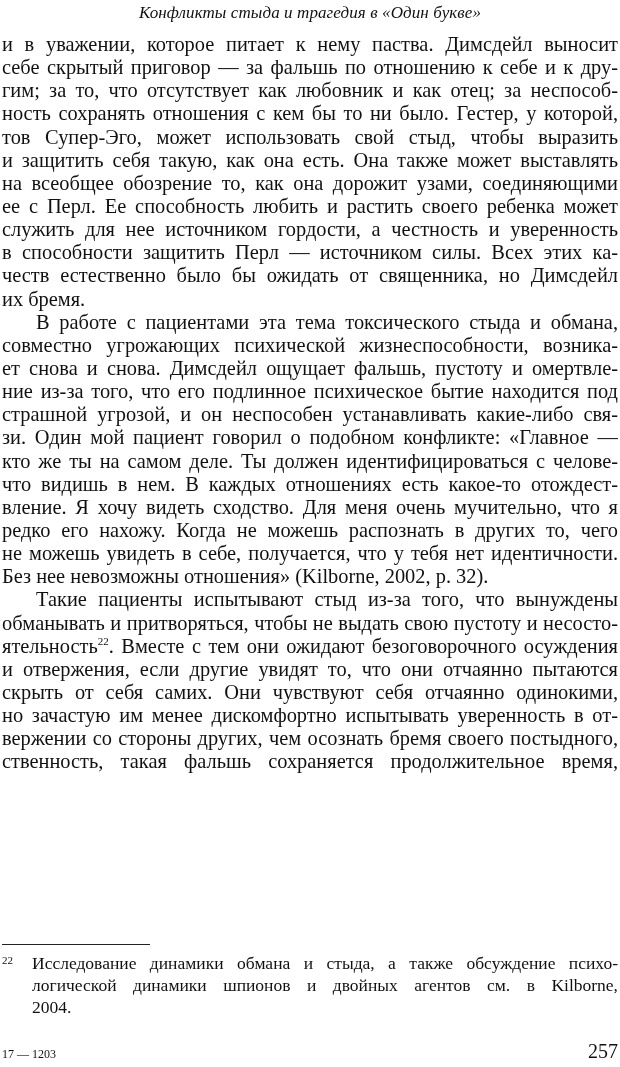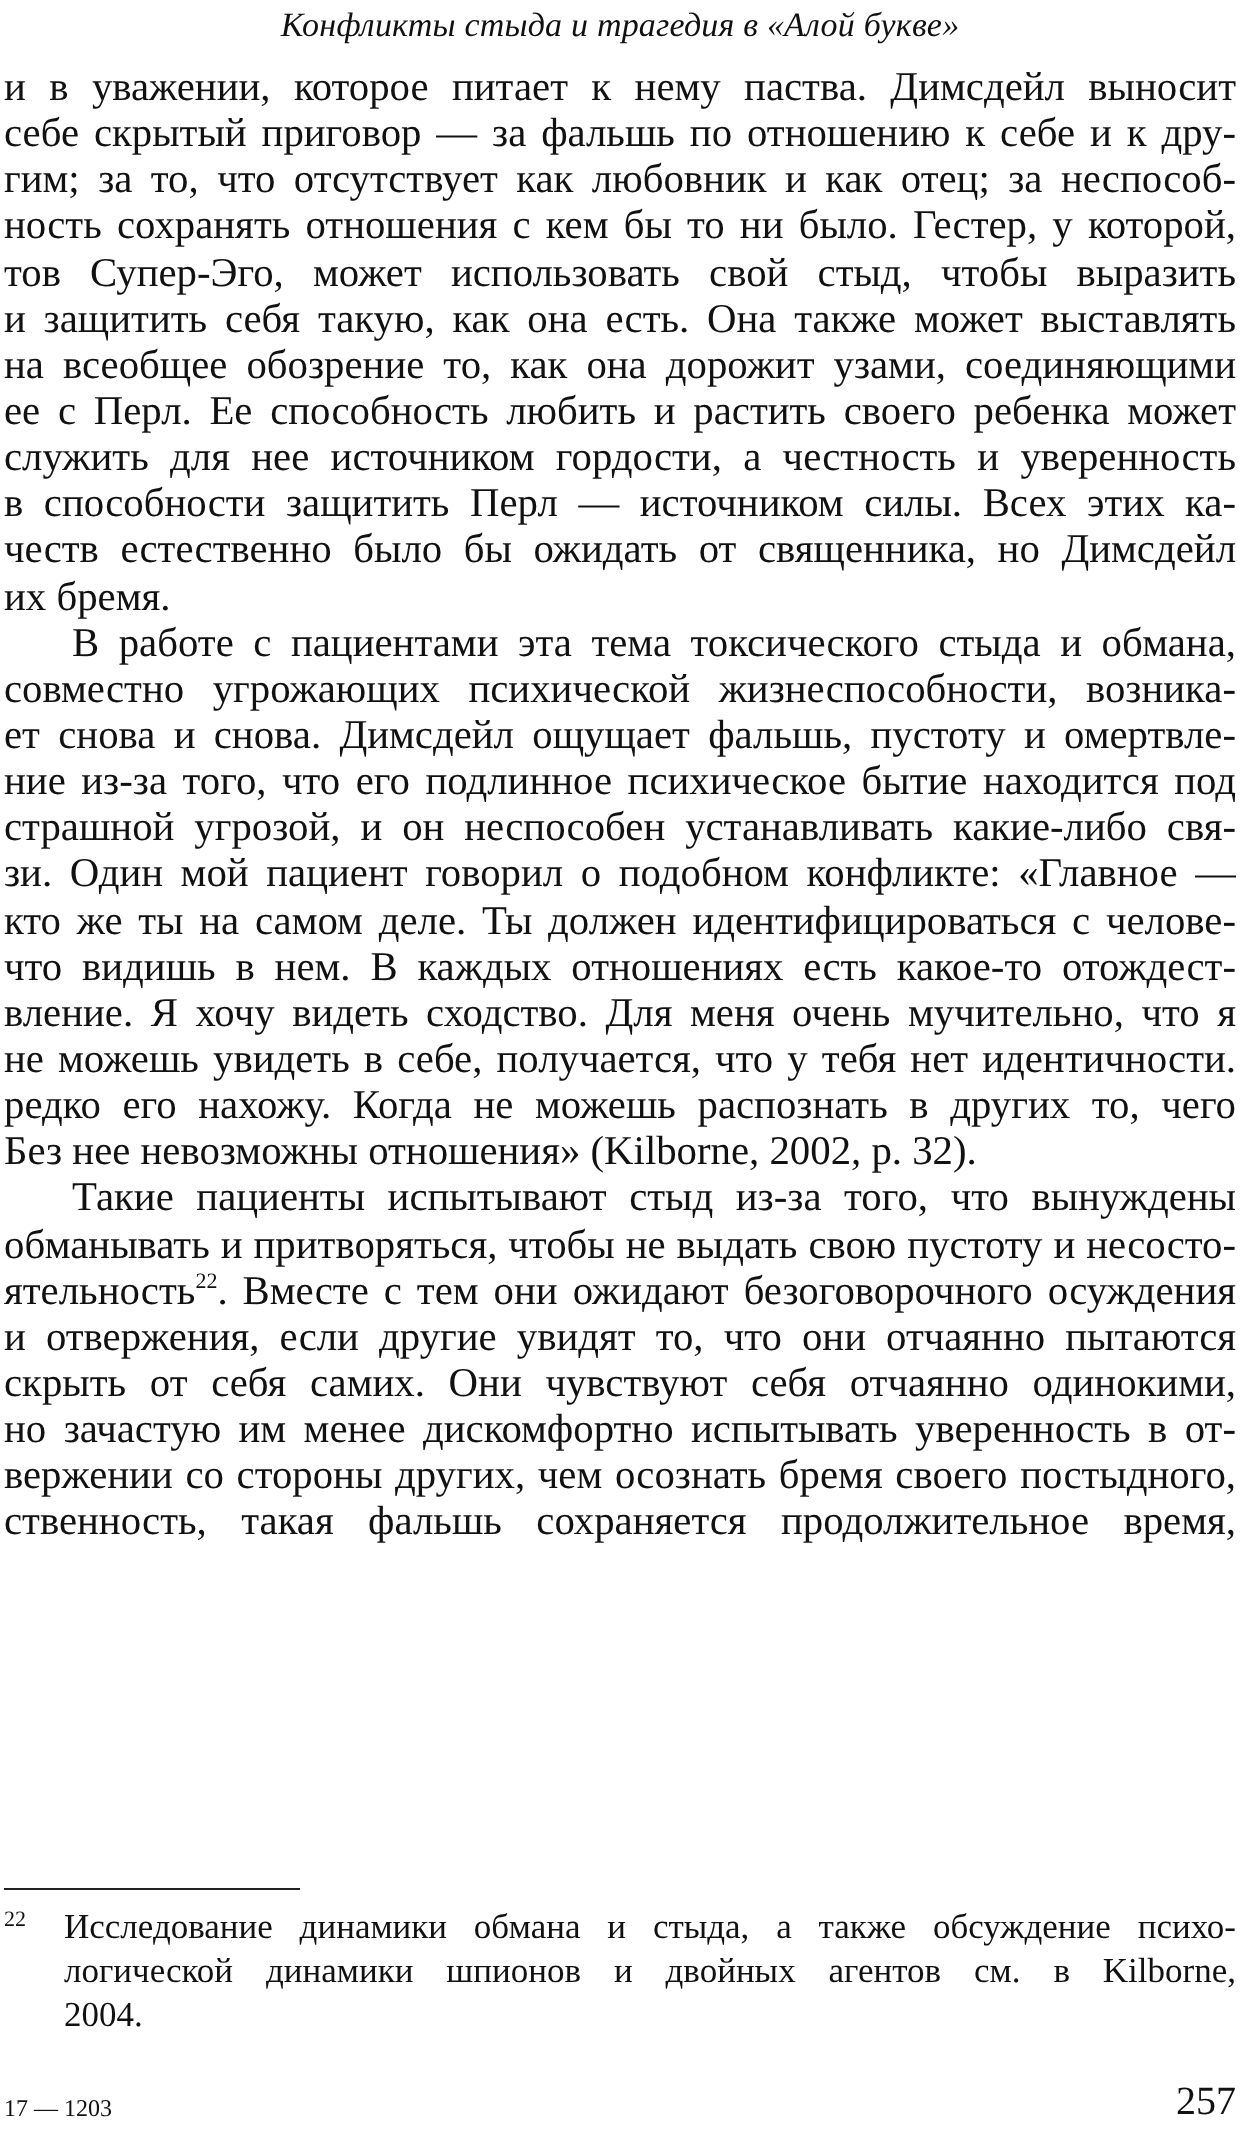--- a/index.html
+++ b/index.html
@@ -15,21 +15,21 @@
   .fn-num { position: absolute; left: 0; top: -3px; font-size: 11px; }
   .fn-body { margin-left: 30px; }
   .fn-line { display: block; white-space: nowrap; text-align: justify; text-align-last: justify; height: 22px; }
   .fn-line.last { text-align-last: left; }
   .signature { position: absolute; top: 1046px; left: 2px; font-size: 12px; line-height: 16px; }
   .page-number { position: absolute; top: 1039px; right: 2px; font-size: 20px; line-height: 24px; }
 </style>
 </head>
 <body>
 
-<div class="running-head">Конфликты стыда и трагедия в «Алой букве»</div>
+<div class="running-head">Конфликты стыда и трагедия в «Один букве»</div>
 
 <div class="body-text">
   <span class="line">и в уважении, которое питает к нему паства. Димсдейл выносит</span>
   <span class="line">себе скрытый приговор — за фальшь по отношению к себе и к дру-</span>
   <span class="line">гим; за то, что отсутствует как любовник и как отец; за неспособ-</span>
   <span class="line">ность сохранять отношения с кем бы то ни было. Гестер, у которой,</span>
   <span class="line">тов Супер-Эго, может использовать свой стыд, чтобы выразить</span>
   <span class="line">и защитить себя такую, как она есть. Она также может выставлять</span>
   <span class="line">на всеобщее обозрение то, как она дорожит узами, соединяющими</span>
   <span class="line">ее с Перл. Ее способность любить и растить своего ребенка может</span>
@@ -39,22 +39,22 @@
   <span class="line last">их бремя.</span>
   <span class="line indent">В работе с пациентами эта тема токсического стыда и обмана,</span>
   <span class="line">совместно угрожающих психической жизнеспособности, возника-</span>
   <span class="line">ет снова и снова. Димсдейл ощущает фальшь, пустоту и омертвле-</span>
   <span class="line">ние из-за того, что его подлинное психическое бытие находится под</span>
   <span class="line">страшной угрозой, и он неспособен устанавливать какие-либо свя-</span>
   <span class="line">зи. Один мой пациент говорил о подобном конфликте: «Главное —</span>
   <span class="line">кто же ты на самом деле. Ты должен идентифицироваться с челове-</span>
   <span class="line">что видишь в нем. В каждых отношениях есть какое-то отождест-</span>
   <span class="line">вление. Я хочу видеть сходство. Для меня очень мучительно, что я</span>
+  <span class="line">редко его нахожу. Когда не можешь распознать в других то, чего</span>
   <span class="line">не можешь увидеть в себе, получается, что у тебя нет идентичности.</span>
-  <span class="line">редко его нахожу. Когда не можешь распознать в других то, чего</span>
   <span class="line last">Без нее невозможны отношения» (Kilborne, 2002, p. 32).</span>
   <span class="line indent">Такие пациенты испытывают стыд из-за того, что вынуждены</span>
   <span class="line">обманывать и притворяться, чтобы не выдать свою пустоту и несосто-</span>
   <span class="line"><span>ятельность</span><sup class="fnref">22</sup><span>. Вместе с тем они ожидают безоговорочного осуждения</span></span>
   <span class="line">и отвержения, если другие увидят то, что они отчаянно пытаются</span>
   <span class="line">скрыть от себя самих. Они чувствуют себя отчаянно одинокими,</span>
   <span class="line">но зачастую им менее дискомфортно испытывать уверенность в от-</span>
   <span class="line">вержении со стороны других, чем осознать бремя своего постыдного,</span>
   <span class="line">ственность, такая фальшь сохраняется продолжительное время,</span>
 </div>

